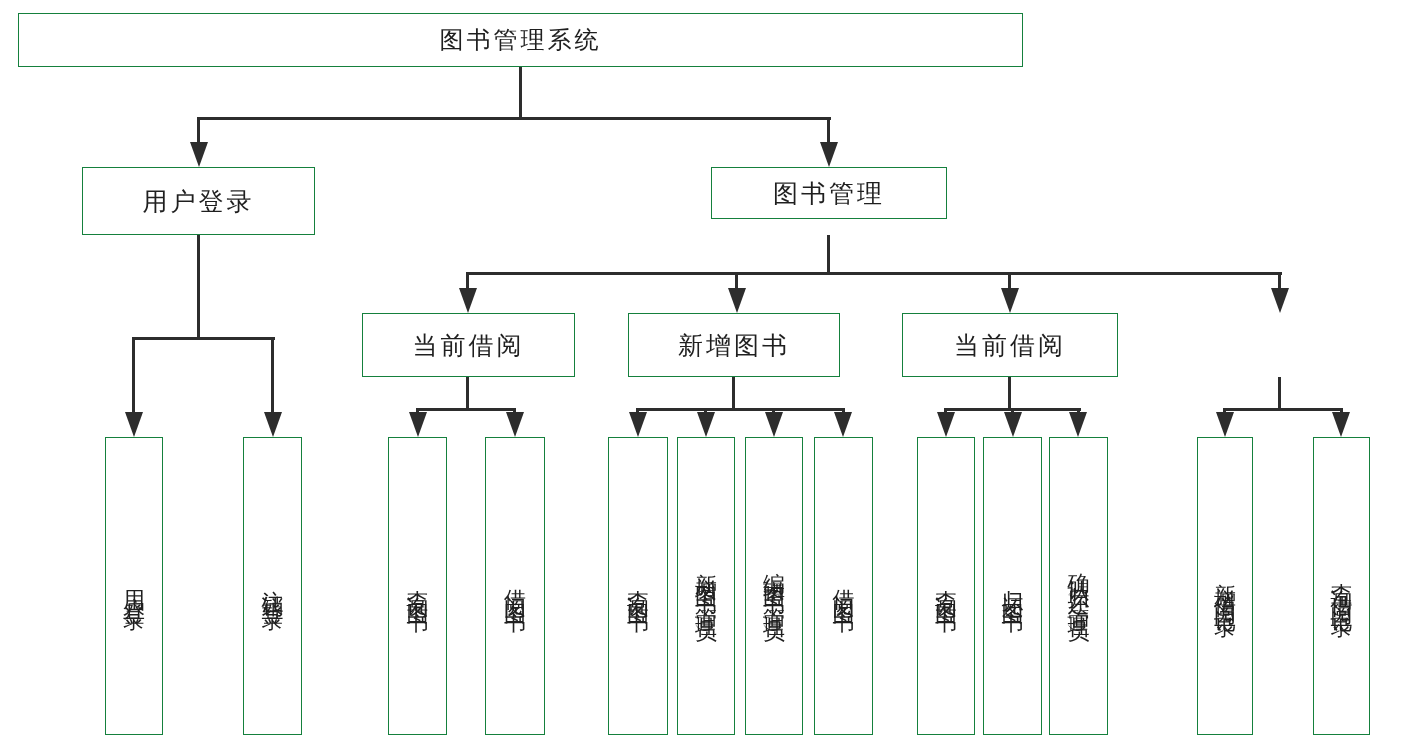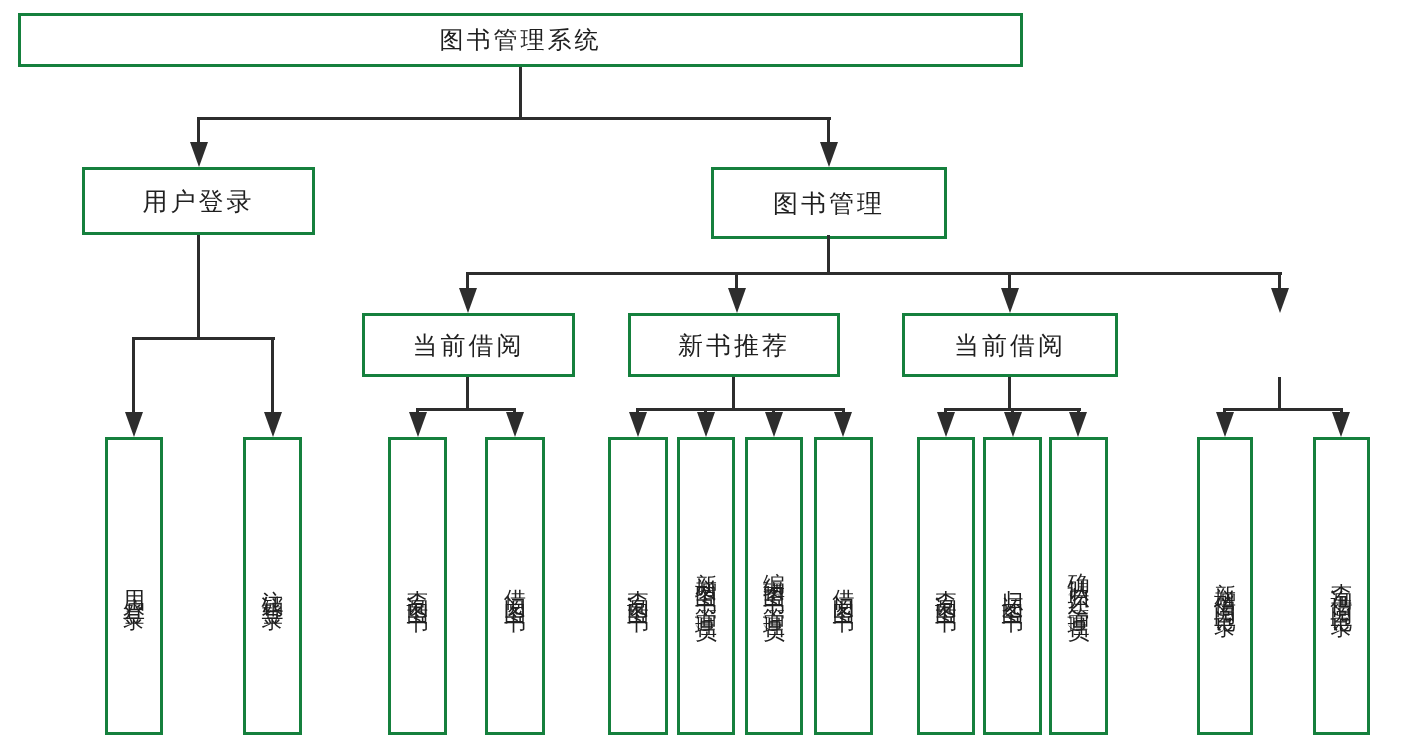--- a/index.html
+++ b/index.html
@@ -1,21 +1,21 @@
 <!DOCTYPE html>
 <html><head>
 <meta charset="utf-8">
 <style>
   html,body{margin:0;padding:0;background:#ffffff;}
   body{font-family:"Liberation Sans", sans-serif;}
   #stage{position:relative;width:1405px;height:747px;background:#fff;overflow:hidden;}
 
   .box{
     position:absolute;box-sizing:border-box;background:#fff;
-    border:3px solid #15803d;color:#1f1f1f;
+    border:1px solid #15803d;color:#1f1f1f;
     display:flex;align-items:center;justify-content:center;
     text-align:center;
   }
   .root{font-size:24px;letter-spacing:3px;}
   .hbox{font-size:25px;letter-spacing:3px;}
   .leaf{
     writing-mode:vertical-rl;text-orientation:mixed;
     font-size:22px;letter-spacing:7px;line-height:1.1;
   }
   .line{position:absolute;background:#2d2d2d;}
@@ -31,25 +31,25 @@
 </style>
 </head>
 <body>
 
 <div id="stage">
 
   <div class="box root" style="left:18px;top:13px;width:1005px;height:54px;">图书管理系统</div>
 
   <div class="box hbox" style="left:82px;top:167px;width:233px;height:68px;">用户登录</div>
 
-  <div class="box hbox" style="left:711px;top:167px;width:236px;height:72px;">图书管理</div>
+  <div class="box hbox" style="left:711px;top:167px;width:236px;height:52px;">图书管理</div>
 
   <div class="box hbox" style="left:362px;top:313px;width:213px;height:64px;">当前借阅</div>
 
-  <div class="box hbox" style="left:628px;top:313px;width:212px;height:64px;">新书推荐</div>
+  <div class="box hbox" style="left:628px;top:313px;width:212px;height:64px;">新增图书</div>
 
   <div class="box hbox" style="left:902px;top:313px;width:216px;height:64px;">当前借阅</div>
 
 
   <div class="box leaf" style="left:105px;top:437px;width:58px;height:298px;">用户登录</div>
   <div class="box leaf" style="left:243px;top:437px;width:59px;height:298px;">注销登录</div>
 
   <div class="box leaf" style="left:388px;top:437px;width:59px;height:298px;">查询图书</div>
   <div class="box leaf" style="left:485px;top:437px;width:60px;height:298px;">借阅图书</div>
 

